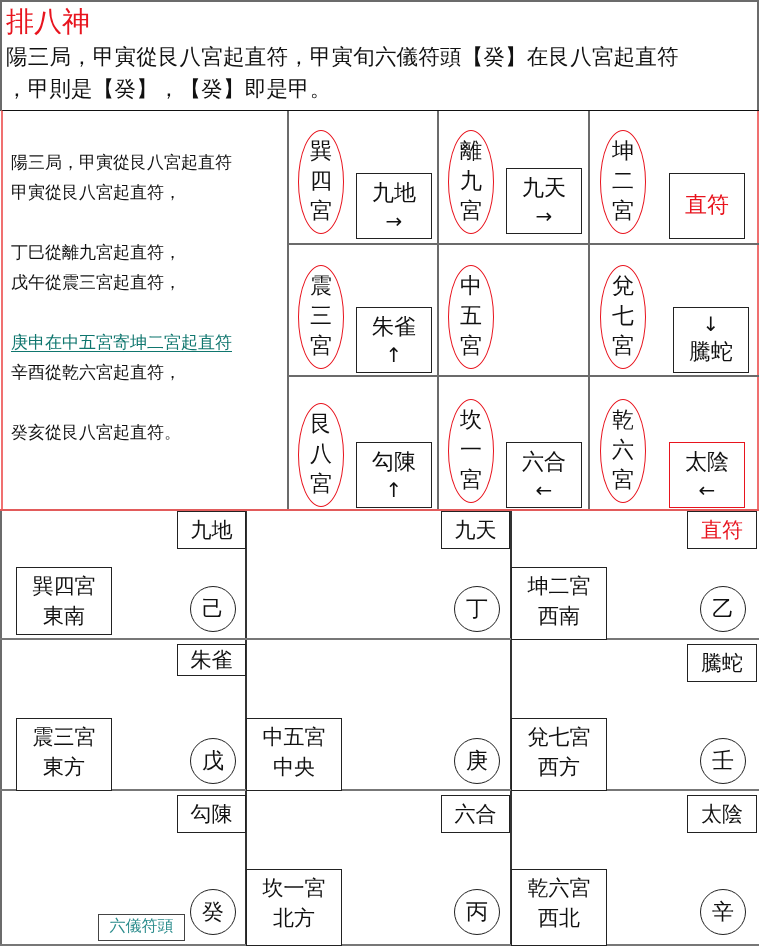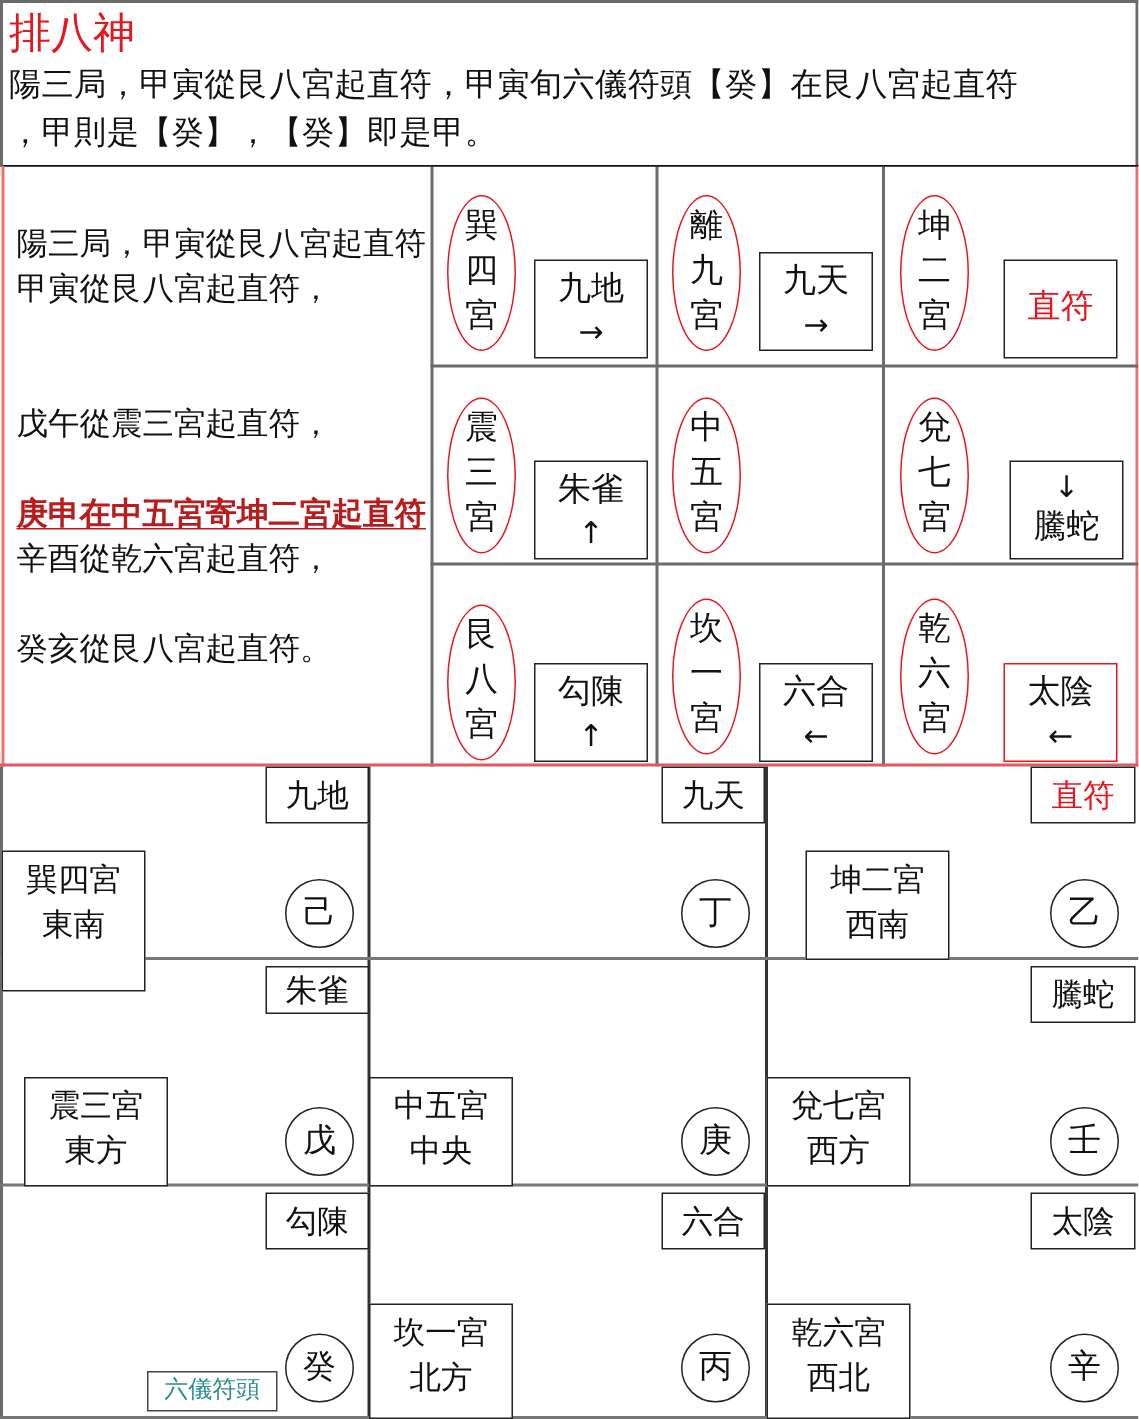--- a/index.html
+++ b/index.html
@@ -9,22 +9,22 @@
 
   
   #header { left:0; top:0; width:759px; height:111px; border:2px solid #6b6b6b; border-bottom:1px solid #111; }
   #title { left:6px; top:4px; font-size:28px; line-height:36px; color:#e8141e; white-space:nowrap; }
   .hline { left:6px; font-size:21.5px; line-height:30px; white-space:nowrap; letter-spacing:0.2px; }
   #hl1 { top:42px; }
   #hl2 { top:74px; }
 
   
   #leftpanel { left:1px; top:110px; width:287px; height:401px; border-left:2px solid #f07070; border-top:1px solid #111; }
-  .lline { left:8px; font-size:21px; line-height:30px; white-space:nowrap; }
-  .lline.red { color:#b91c1c; text-decoration:underline; text-decoration-thickness:1px; text-underline-offset:3px;font-weight:bold; }
+  .lline { left:8px; font-size:17px; line-height:30px; white-space:nowrap; }
+  .lline.red { color:#0f766e; text-decoration:underline; text-decoration-thickness:1px; text-underline-offset:3px; }
 
   
   #ugrid { left:287px; top:110px; width:472px; height:401px; border-right:2px solid #f07070; }
   .uvl { width:2px; background:#6b6b6b; }
   .uhl { height:2px; background:#6b6b6b; }
   .ellipse { border:1.5px solid #e8141e; border-radius:50%; width:46px; height:104px; }
   .ell-text { font-size:22px; line-height:30px; width:46px; text-align:center; }
   .ubox { border:1.5px solid #222; background:#fff; text-align:center; font-size:22px; line-height:30px; }
   .ubox.red { border-color:#e8141e; }
   .ubox .txt { display:block; }
@@ -48,20 +48,21 @@
 <body>
 
 <div id="header" class="abs"></div>
 <div id="title" class="abs">排八神</div>
 <div id="hl1" class="abs hline">陽三局，甲寅從艮八宮起直符，甲寅旬六儀符頭【癸】在艮八宮起直符</div>
 <div id="hl2" class="abs hline">，甲則是【癸】，【癸】即是甲。</div>
 
 <div id="leftpanel" class="abs">
   <div class="abs lline" style="top:36px">陽三局，甲寅從艮八宮起直符</div>
   <div class="abs lline" style="top:66px">甲寅從艮八宮起直符，</div>
+  <div class="abs lline" style="top:126px">丁巳從離九宮起直符，</div>
   <div class="abs lline" style="top:156px">戊午從震三宮起直符，</div>
   <div class="abs lline red" style="top:216px">庚申在中五宮寄坤二宮起直符</div>
   <div class="abs lline" style="top:246px">辛酉從乾六宮起直符，</div>
   <div class="abs lline" style="top:306px">癸亥從艮八宮起直符。</div>
 </div>
 
 <div id="ugrid" class="abs">
 
   <div class="abs uvl" style="left:0;top:0;height:401px"></div>
   <div class="abs uvl" style="left:150px;top:0;height:401px"></div>
@@ -182,31 +183,31 @@
 <div id="leftedge" class="abs"></div>
 <div id="lgrid" class="abs">
 
   <div class="abs lvl" style="left:245px;top:0;height:435px"></div>
   <div class="abs lvl" style="left:510px;top:0;height:435px"></div>
   <div class="abs lhl" style="left:0;top:127px;width:759px"></div>
   <div class="abs lhl" style="left:0;top:278px;width:759px"></div>
   <div class="abs lhl" style="left:0;top:433px;width:759px"></div>
 
   <div class="abs godbox" style="left:177px;top:0;width:69px;height:38px">九地</div>
-  <div class="abs palbox" style="left:1px;top:56px;width:96px;height:94px">
+  <div class="abs palbox" style="left:16px;top:56px;width:96px;height:68px">
     <div>巽四宮</div>
       <div>東南</div>
   </div>
   <div class="abs stem" style="left:190px;top:75px">己</div>
 
   <div class="abs godbox" style="left:441px;top:0;width:69px;height:38px">九天</div>
   <div class="abs stem" style="left:454px;top:75px">丁</div>
 
   <div class="abs godbox red" style="left:687px;top:0;width:70px;height:38px">直符</div>
-  <div class="abs palbox" style="left:537px;top:56px;width:96px;height:73px">
+  <div class="abs palbox" style="left:511px;top:56px;width:96px;height:73px">
     <div>坤二宮</div>
       <div>西南</div>
   </div>
   <div class="abs stem" style="left:700px;top:75px">乙</div>
 
   <div class="abs godbox" style="left:177px;top:133px;width:69px;height:32px;line-height:30px">朱雀</div>
   <div class="abs palbox" style="left:16px;top:207px;width:96px;height:73px">
     <div>震三宮</div>
       <div>東方</div>
   </div>

